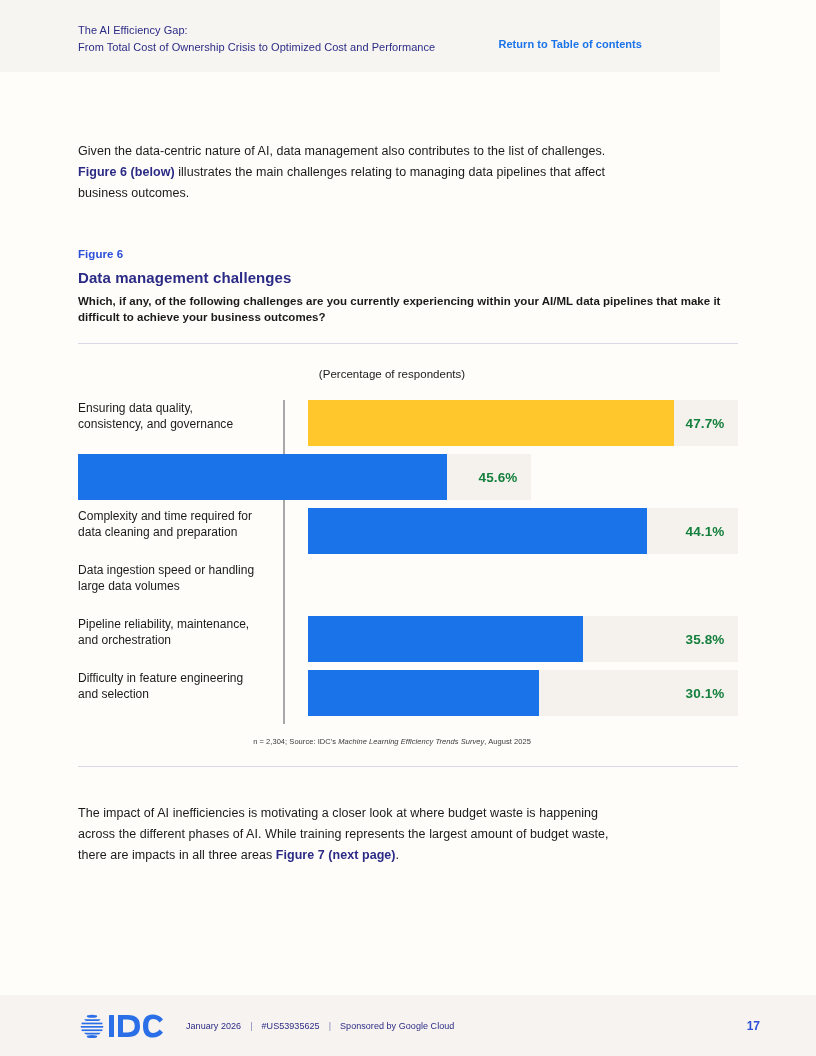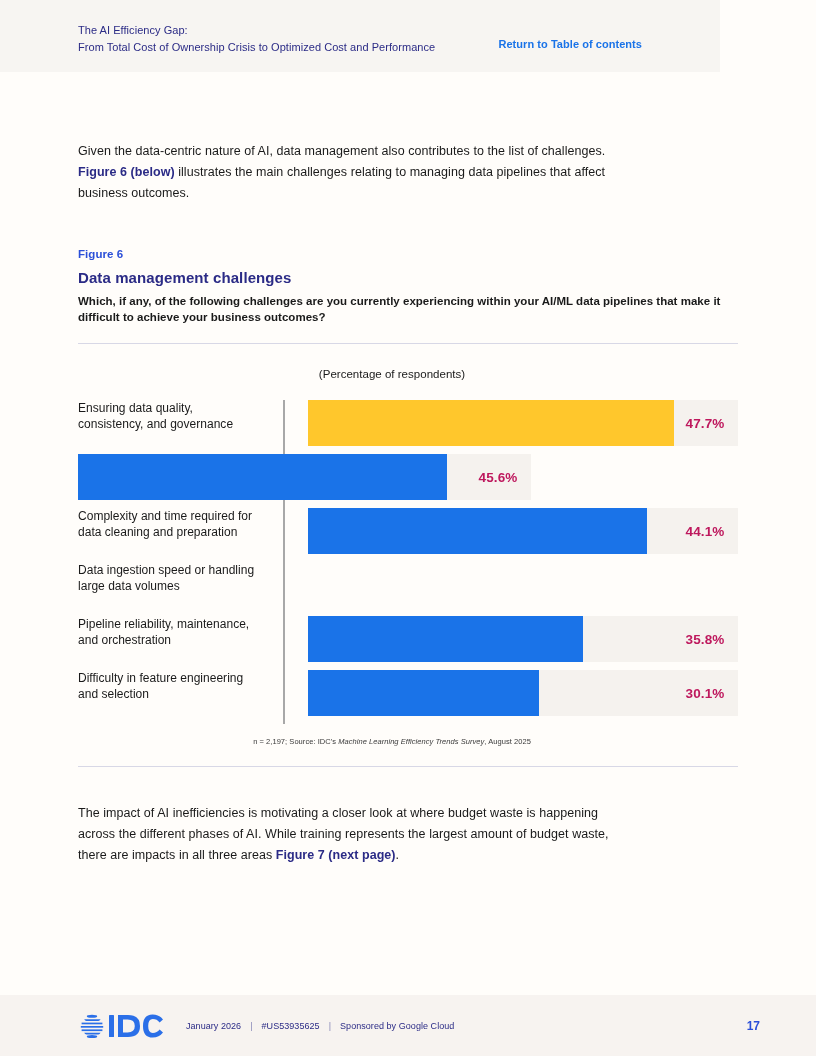--- a/index.html
+++ b/index.html
@@ -162,21 +162,21 @@
     background: #1A73E8;
   }
   .row-bar.accent { background: #FFC72C; }
   .row-value {
     position: absolute;
     right: 0;
     width: 66px;
     text-align: center;
     font-size: 13.5px;
     font-weight: bold;
-    color: #be185d;
+    color: #15803d;
     letter-spacing: 0.1px;
   }
 
   .chart-source {
     margin-top: 13px;
     text-align: center;
     font-size: 7.5px;
     color: #3A3A3A;
     padding-right: 32px;
     letter-spacing: 0.05px;
@@ -295,21 +295,21 @@
       <div class="chart-row">
         <div class="row-label">Difficulty in feature engineering and selection</div>
         <div class="row-track" style="background: rgb(245, 242, 238);">
           <div class="row-bar" style="width: 53.75%; background: rgb(26, 115, 232);"></div>
           <div class="row-value">30.1%</div>
         </div>
       </div>
     </div>
 
     <div class="chart-source">
-      <span>n = 2,197; Source: IDC's </span><i>Machine Learning Efficiency Trends Survey</i><span>, August 2025</span>
+      <span>n = 2,304; Source: IDC's </span><i>Machine Learning Efficiency Trends Survey</i><span>, August 2025</span>
     </div>
 
     <div class="rule rule-bottom"></div>
   </div>
 
   <div class="para-outro-wrap">
     <p class="para para-outro">
       <span>The impact of AI inefficiencies is motivating a closer look at where budget waste is happening across the different phases of AI. While training represents the largest amount of budget waste, there are impacts in all three areas </span><a class="link-bold" href="#">Figure 7 (next page)</a><span>.</span>
     </p>
   </div>

